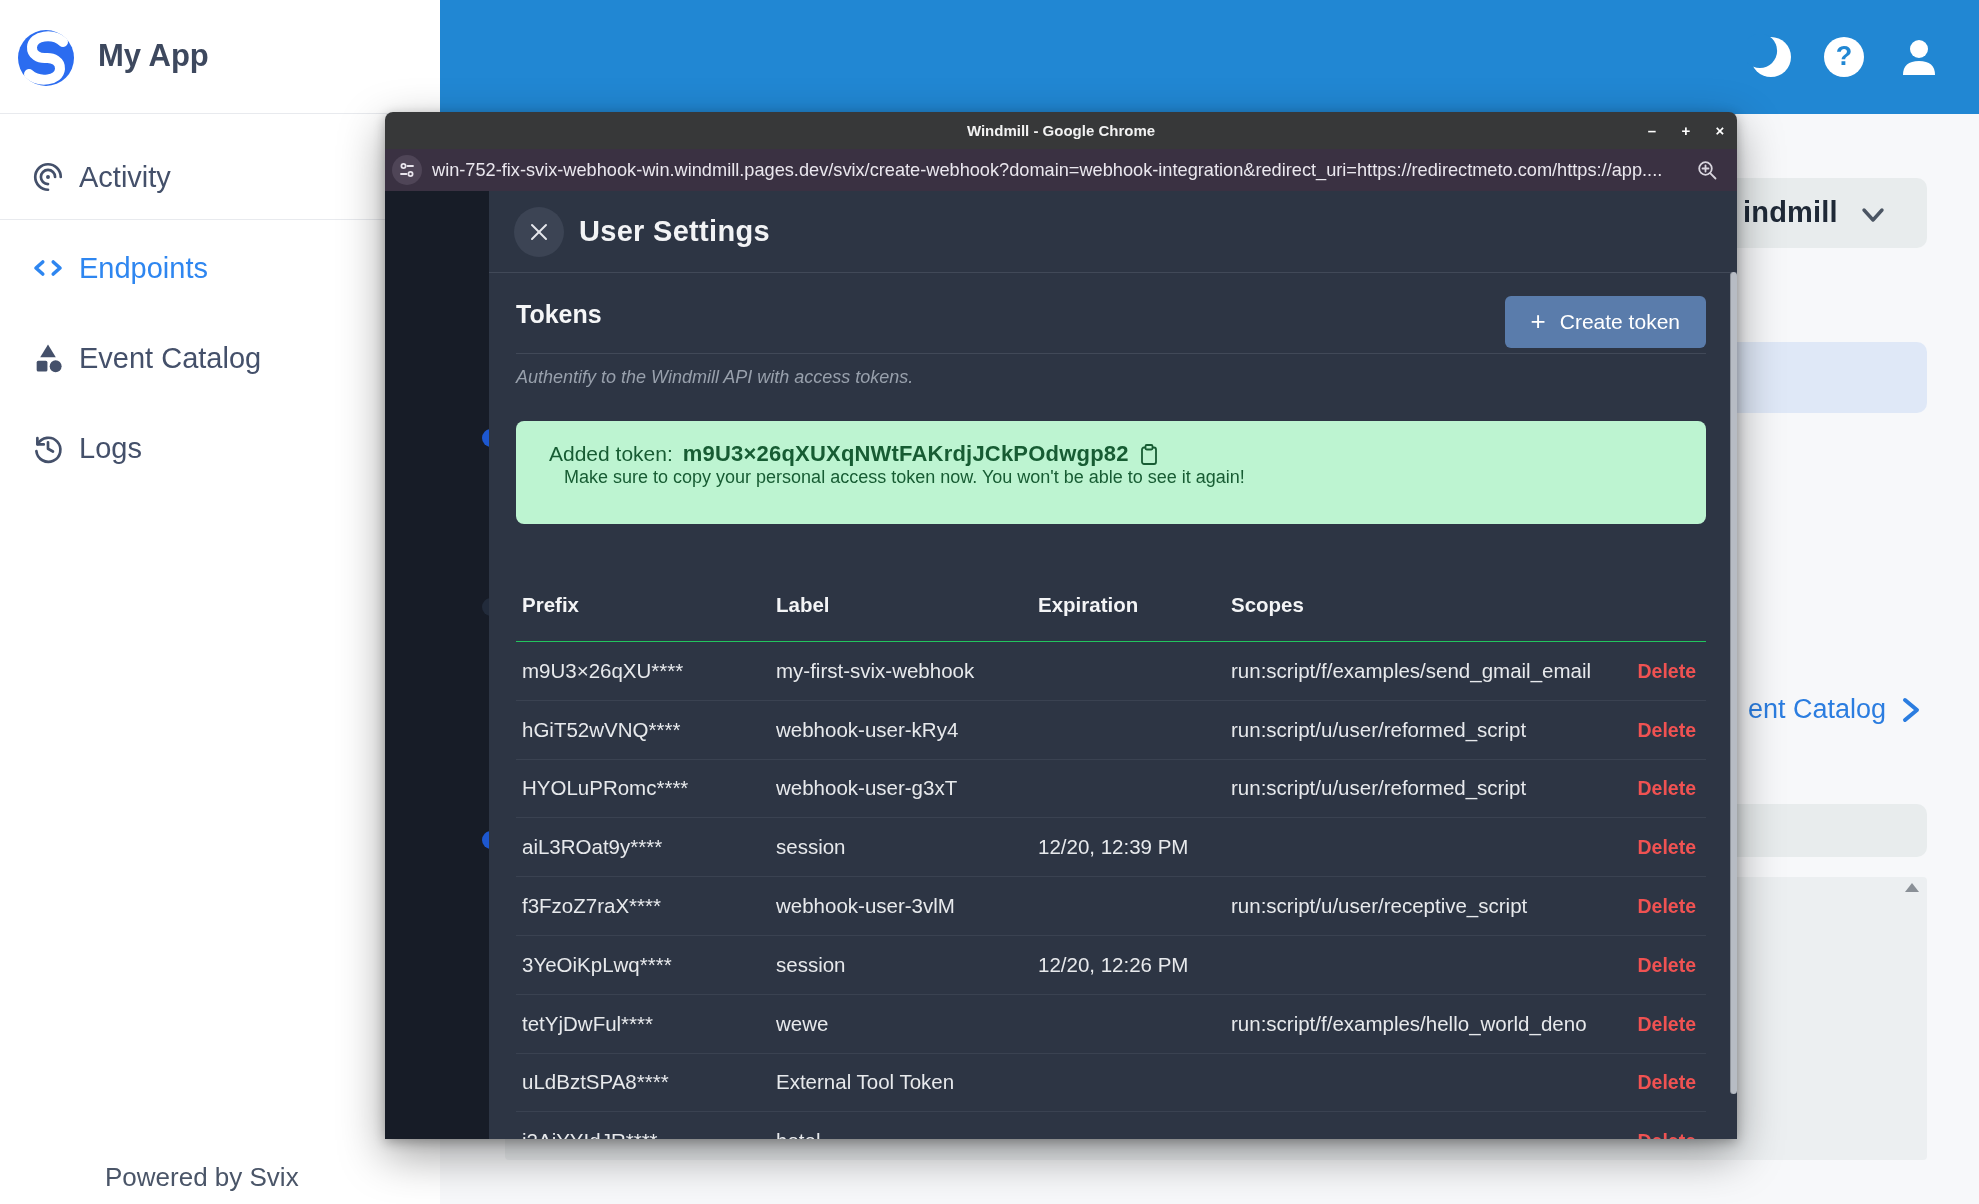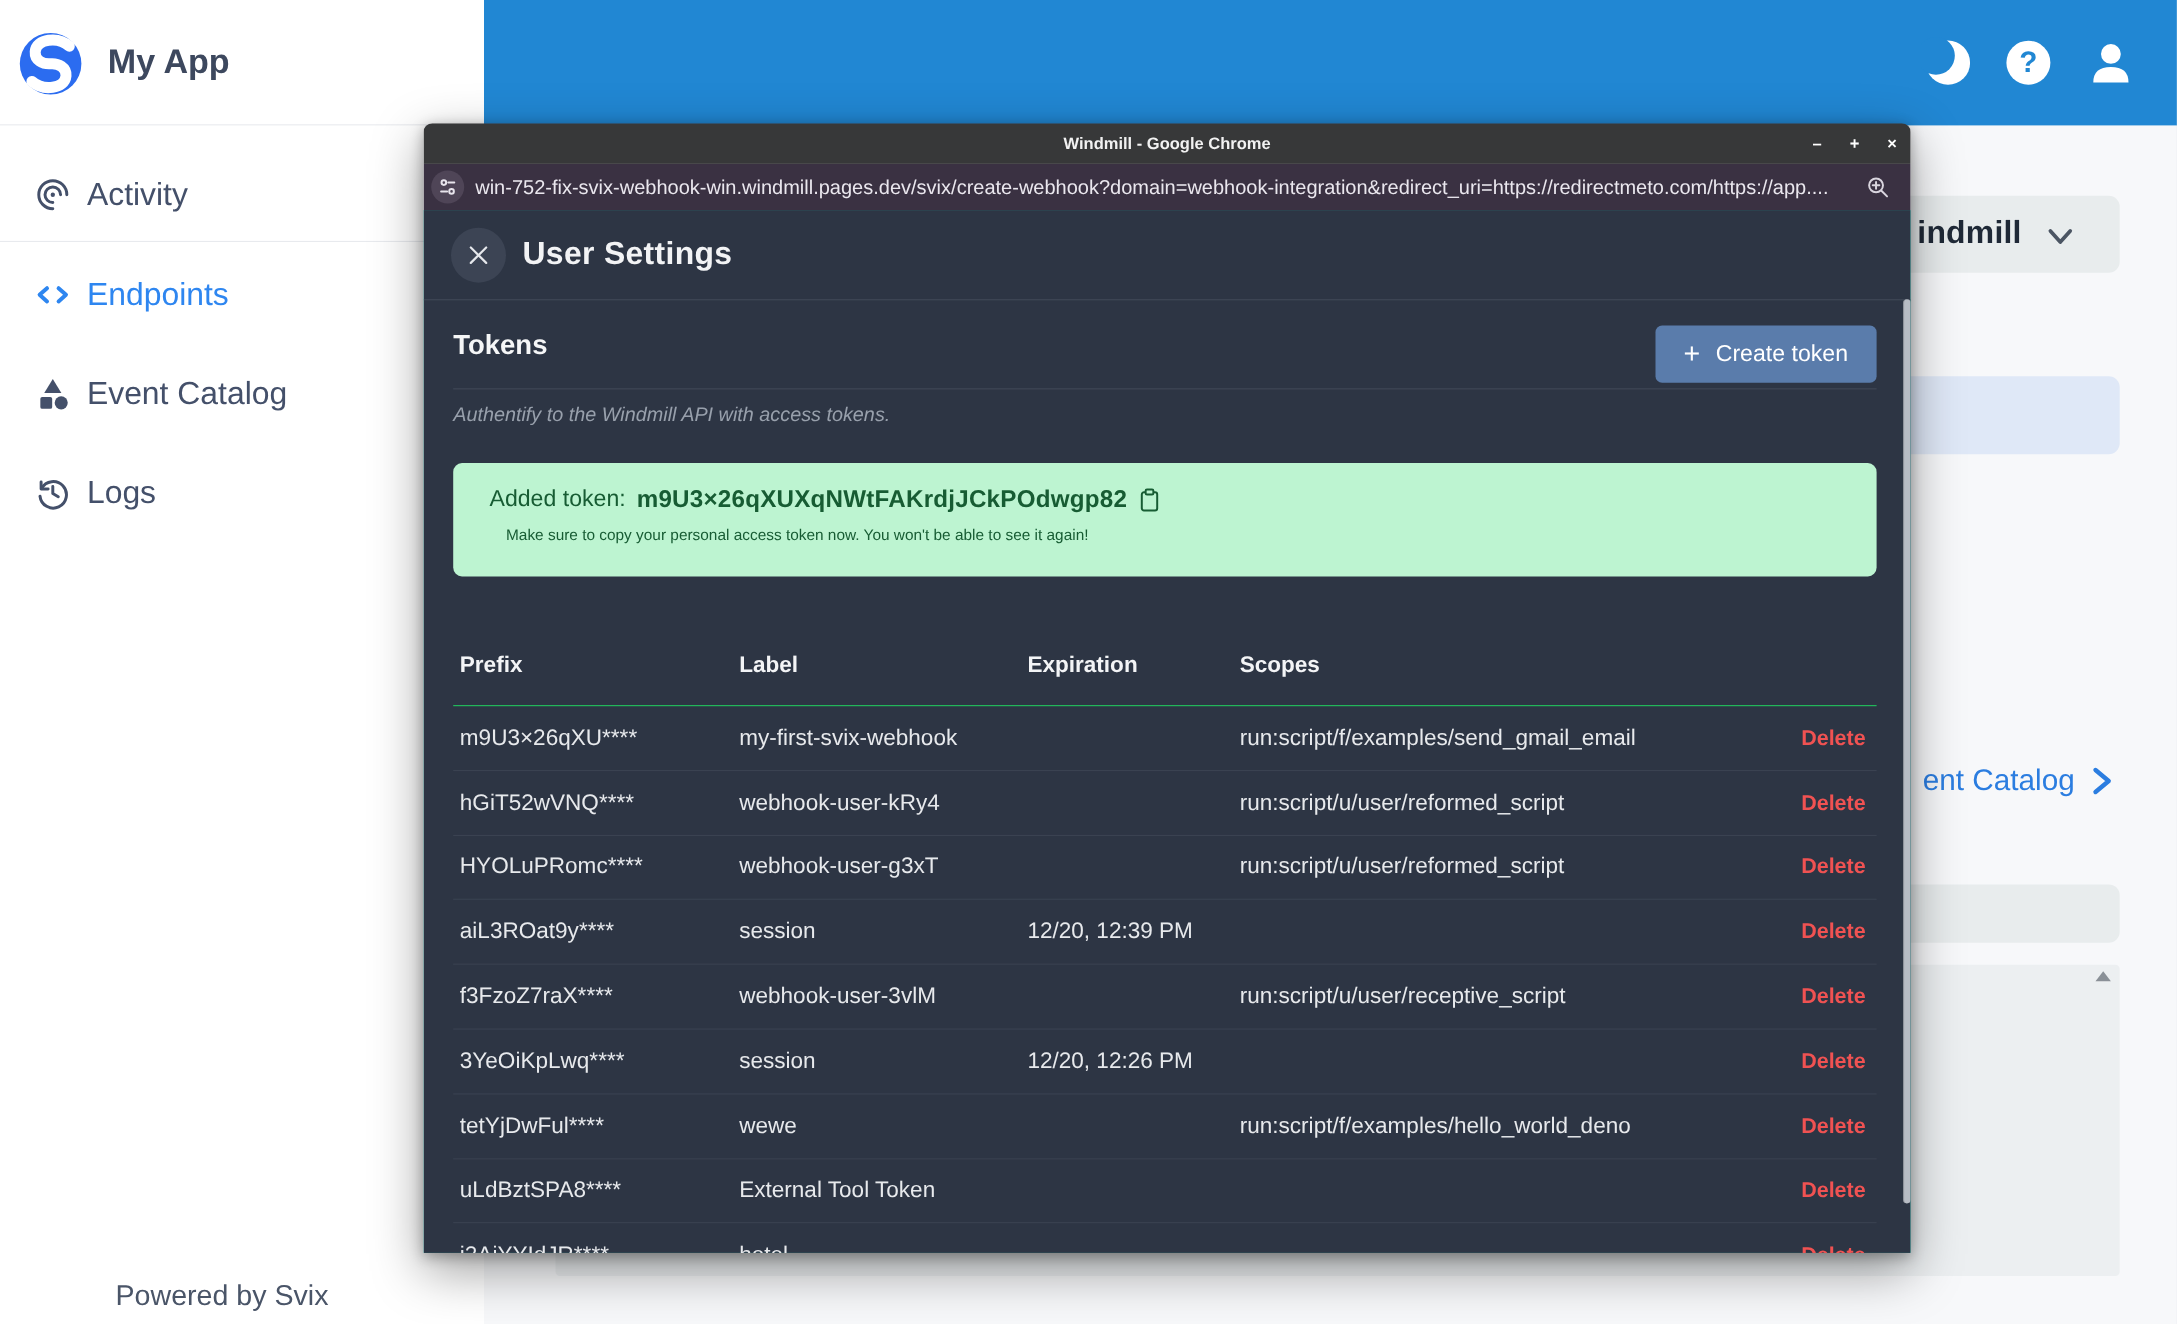--- a/index.html
+++ b/index.html
@@ -42,21 +42,21 @@
   .window { position:absolute; left:385px; top:112px; width:1352px; height:1027px; border-radius:8px 8px 0 0; box-shadow:0 16px 46px rgba(0,0,0,.38), 0 3px 12px rgba(0,0,0,.28); overflow:hidden; }
   .titlebar { position:relative; height:37px; background:#373839; }
   .win-title { position:absolute; left:0; right:0; top:0; height:37px; display:flex; align-items:center; justify-content:center; color:#f2f2f2; font-size:15px; font-weight:bold; }
   .win-controls { position:absolute; right:0; top:0; height:37px; display:flex; align-items:center; }
   .win-btn { width:34px; height:37px; display:flex; align-items:center; justify-content:center; color:#ffffff; font-size:15px; font-weight:bold; cursor:pointer; }
   .urlbar { position:relative; height:42px; background:#3a3142; display:flex; align-items:center; }
   .url-tune { position:absolute; left:7px; top:6px; width:30px; height:30px; border-radius:50%; background:#4f4557; display:flex; align-items:center; justify-content:center; }
   .url-text { position:absolute; left:47px; top:0; height:42px; line-height:42px; width:1250px; color:#eae7ee; font-size:18.2px; white-space:nowrap; overflow:hidden; }
   .url-zoom { position:absolute; right:19px; top:11px; }
 
-  .win-content { position:relative; height:948px; display:flex; background:#14b8a6;flex-direction:column; }
+  .win-content { position:relative; height:948px; display:flex; background:#14b8a6; }
   .strip { position:relative; width:104px; background:#171c27; overflow:hidden; flex:none; }
   .strip .peek { position:absolute; border-radius:50%; }
   .peek-1 { left:97px; top:238px; width:18px; height:18px; background:#1d57cf; }
   .peek-2 { left:97px; top:407px; width:18px; height:18px; background:#222b3b; }
   .peek-3 { left:97px; top:640px; width:18px; height:18px; background:#1d57cf; }
 
   .drawer { position:relative; flex:1; background:#2d3544; overflow:hidden; }
   .drawer-header { height:82px; display:flex; align-items:center; padding-left:25px; gap:15px; border-bottom:1px solid #414958; }
   .close-btn { width:50px; height:50px; border-radius:50%; background:#3c4454; display:flex; align-items:center; justify-content:center; cursor:pointer; flex:none; }
   .drawer-title { font-size:29px; font-weight:bold; color:#f2f3f5; letter-spacing:.3px; }
@@ -65,21 +65,21 @@
   .tokens-bar { position:relative; height:81px; border-bottom:1px solid #414958; }
   .tokens-title { position:absolute; left:0; top:27px; font-size:25px; font-weight:bold; color:#f5f6f7; }
   .create-btn { position:absolute; right:0; top:23px; height:52px; padding:0 26px; background:#5a7cab; border:none; border-radius:6px; color:#ffffff; font-size:21px; font-family:inherit; display:flex; align-items:center; gap:14px; cursor:pointer; }
   .create-btn .plus { font-size:26px; font-weight:normal; margin-top:-2px; }
 
   .subtitle { margin-top:13px; font-style:italic; font-size:18px; color:#98a0ac; }
 
   .alert { margin-top:33px; height:103px; background:#bdf4d1; border-radius:8px; padding:20px 33px 0 33px; color:#175c33; }
   .alert-line1 { font-size:21px; display:flex; align-items:center; gap:10px; }
   .alert-line1 .tok { font-weight:bold; font-size:22px; letter-spacing:.2px; }
-  .alert-line2 { margin-top:11px; padding-left:15px; font-size:14px; }
+  .alert-line2 { margin-top:0; padding-left:15px; font-size:18px; }
 
   .tbl { width:100%; }
   .tbl-head { height:118px; display:flex; align-items:flex-end; padding-bottom:24px; border-bottom:1px solid #22c55e; color:#f3f4f6; font-weight:bold; font-size:20.5px; }
   .tbl-row { height:58.8px; display:flex; align-items:center; border-bottom:1px solid #3a4251; color:#e7e9ec; font-size:20.5px; }
   .c-prefix { width:216px; padding-left:6px; flex:none; white-space:nowrap; }
   .c-label  { width:262px; flex:none; white-space:nowrap;margin-left:44px; }
   .c-exp    { width:193px; flex:none; white-space:nowrap; }
   .c-scopes { flex:1; white-space:nowrap; overflow:hidden; }
   .c-del    { width:80px; flex:none; text-align:right; padding-right:10px; }
   .del-link { color:#f05252; font-weight:bold; font-size:19.5px; cursor:pointer; }

